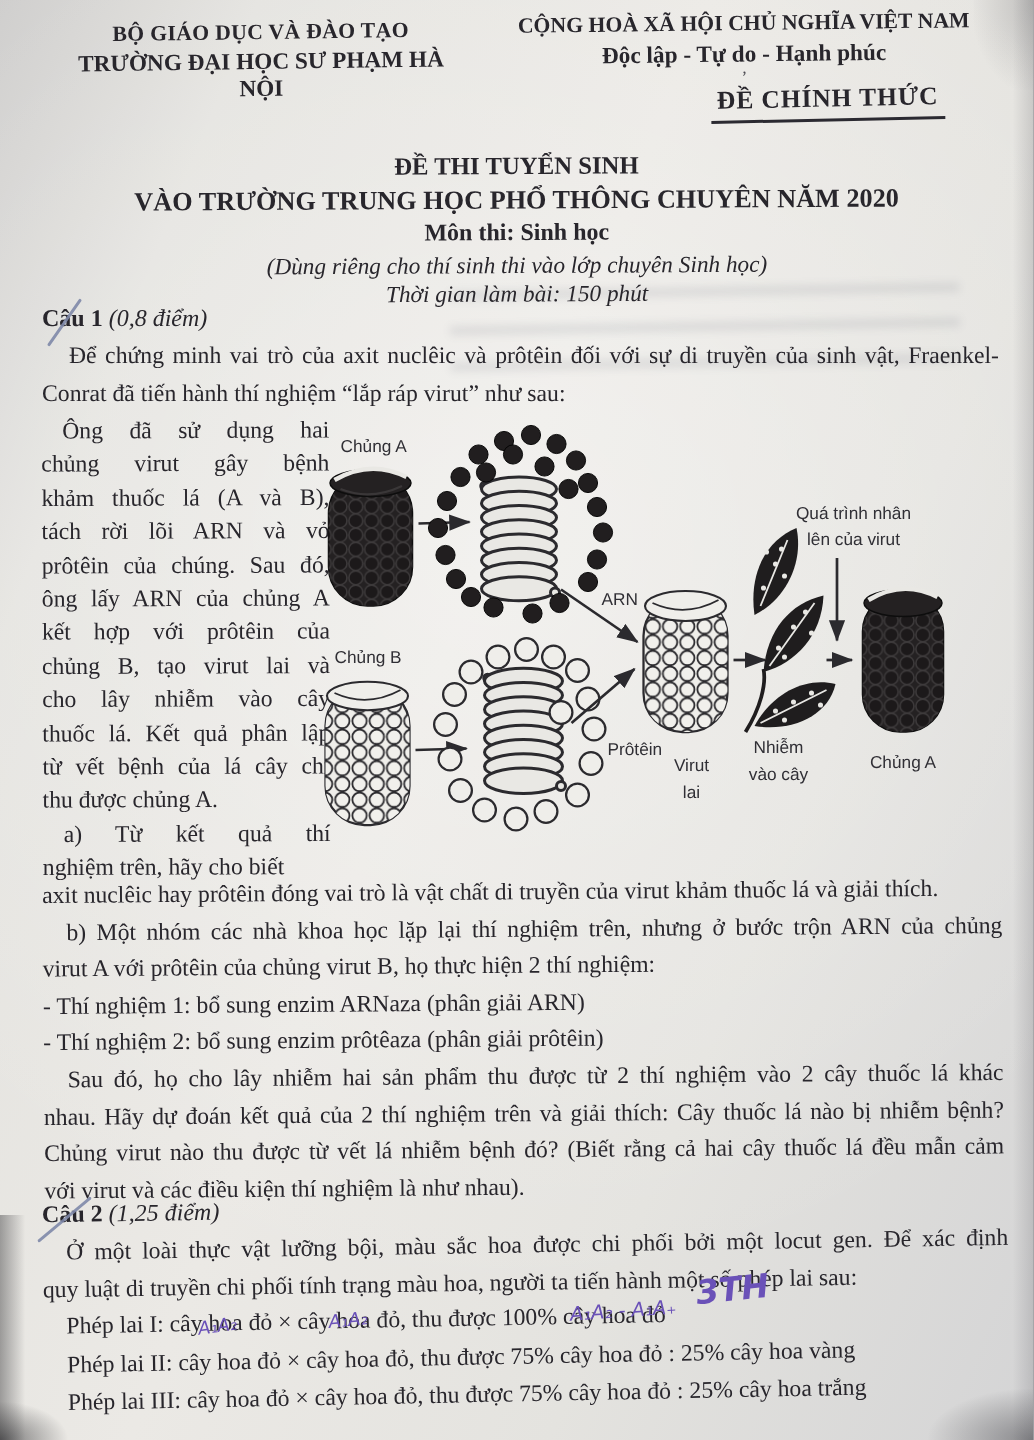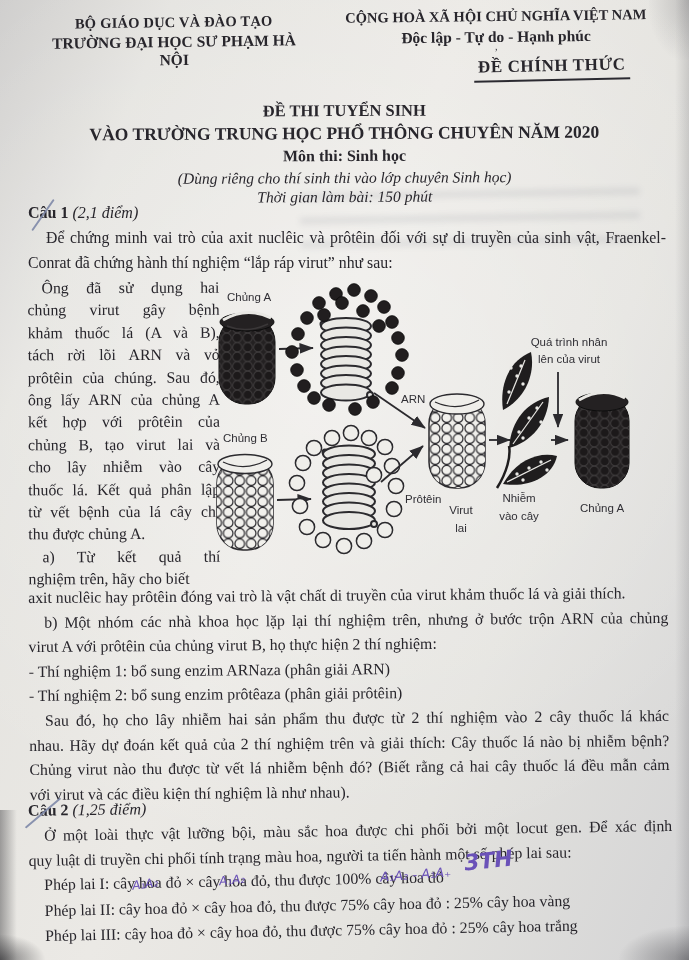--- a/index.html
+++ b/index.html
@@ -98,27 +98,27 @@
   <div class="abs title-block">
     <div class="t1">ĐỀ THI TUYỂN SINH</div>
     <div class="t2">VÀO TRƯỜNG TRUNG HỌC PHỔ THÔNG CHUYÊN NĂM 2020</div>
     <div class="t3">Môn thi: Sinh học</div>
     <div class="t4">(Dùng riêng cho thí sinh thi vào lớp chuyên Sinh học)</div>
     <div class="t5">Thời gian làm bài: 150 phút</div>
   </div>
 
   <div class="abs qhead q1-head">
     <span class="b">Câu 1</span>
-    <span class="i">(2,1 điểm)</span>
+    <span class="i">(0,8 điểm)</span>
   </div>
   <div class="abs slash slash1"></div>
 
   <div class="abs q1-intro">
     <div class="jl ind">Để chứng minh vai trò của axit nuclêic và prôtêin đối với sự di truyền của sinh vật, Fraenkel-</div>
-    <div>Conrat đã chứng hành thí nghiệm “lắp ráp virut” như sau:</div>
+    <div>Conrat đã tiến hành thí nghiệm “lắp ráp virut” như sau:</div>
   </div>
 
   <div class="abs q1-side">
     <div class="jl ind">Ông đã sử dụng hai</div>
     <div class="jl">chủng virut gây bệnh</div>
     <div class="jl">khảm thuốc lá (A và B),</div>
     <div class="jl">tách rời lõi ARN và vỏ</div>
     <div class="jl">prôtêin của chúng. Sau đó,</div>
     <div class="jl">ông lấy ARN của chủng A</div>
     <div class="jl">kết hợp với prôtêin của</div>

